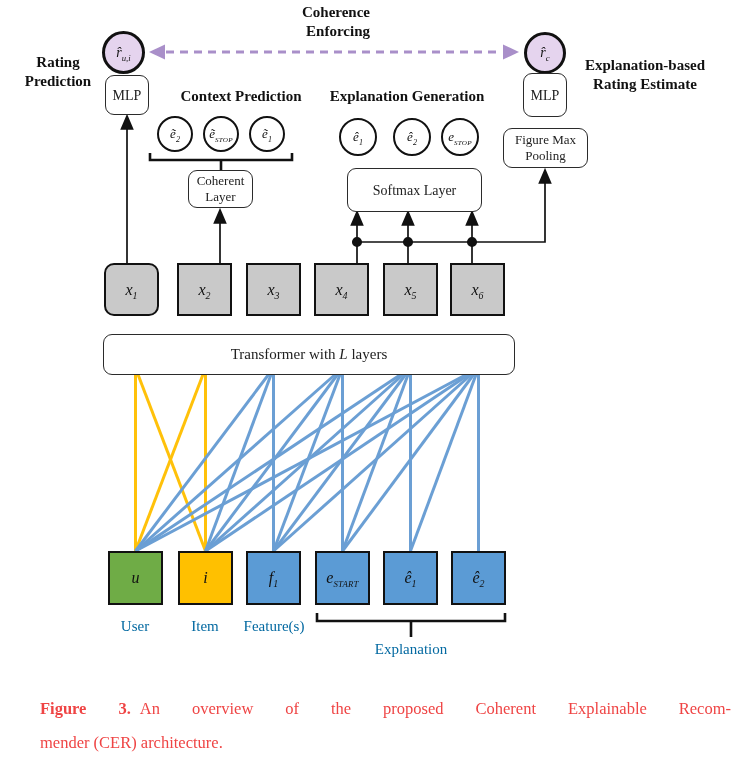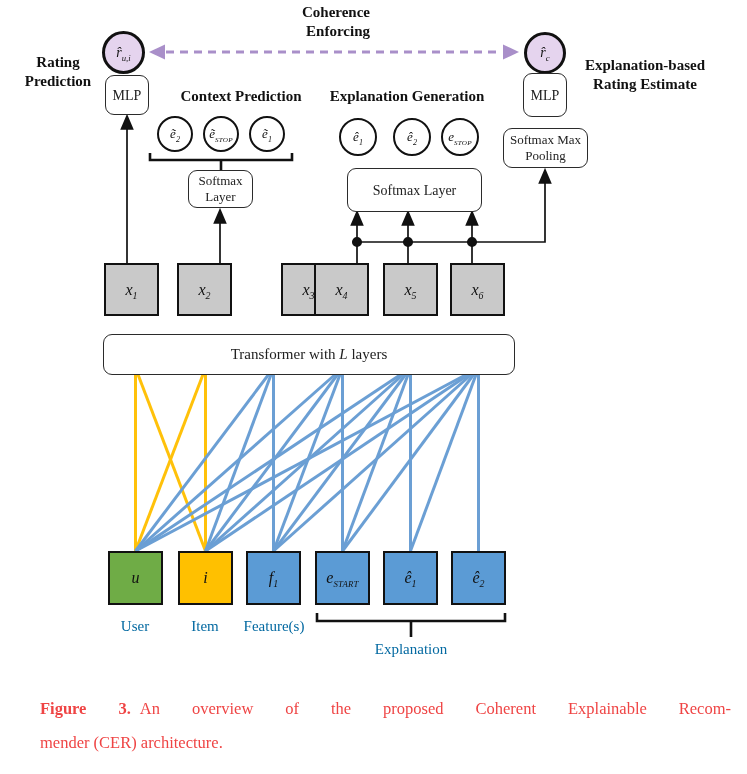--- a/index.html
+++ b/index.html
@@ -116,21 +116,21 @@
   </div>
   <div class="abs circ" style="left: 524px; top: 32px; width: 42px; height: 42px; background-color: rgb(229, 212, 238);">
     <span><span class="mi">r̂</span><sub>c</sub></span>
   </div>
 
   <div class="abs rbox" style="left:105px;top:75px;width:44px;height:40px;">MLP</div>
   <div class="abs rbox" style="left:523px;top:73px;width:44px;height:44px;">MLP</div>
 
   <div class="abs rbox" style="left:503px;top:128px;width:85px;height:40px;font-size:13px;line-height:16px;">
     <div>
-      <div>Softmax Max</div>
+      <div>Figure Max</div>
       <div>Pooling</div>
     </div>
   </div>
 
   <div class="abs circ small" style="left:157px;top:116px;width:36px;height:36px;font-size:13px;">
     <span><span class="mi">ẽ</span><sub>2</sub></span>
   </div>
   <div class="abs circ small" style="left:203px;top:116px;width:36px;height:36px;font-size:13px;">
     <span><span class="mi">ẽ</span><sub class="cap">STOP</sub></span>
   </div>
@@ -143,33 +143,33 @@
   </div>
   <div class="abs circ small" style="left:393px;top:118px;width:38px;height:38px;font-size:13px;">
     <span><span class="mi">ê</span><sub>2</sub></span>
   </div>
   <div class="abs circ small" style="left:441px;top:118px;width:38px;height:38px;font-size:13px;">
     <span><span class="mi">e</span><sub class="cap">STOP</sub></span>
   </div>
 
   <div class="abs rbox" style="left:188px;top:170px;width:65px;height:38px;font-size:13px;line-height:16px;">
     <div>
-      <div>Softmax</div>
+      <div>Coherent</div>
       <div>Layer</div>
     </div>
   </div>
   <div class="abs rbox" style="left:347px;top:168px;width:135px;height:44px;">Softmax Layer</div>
 
-  <div class="abs sq" style="left: 104px; top: 263px; width: 55px; height: 53px; background-color: rgb(201, 201, 201);">
+  <div class="abs sq" style="left: 104px; top: 263px; width: 55px; height: 53px; background-color: rgb(201, 201, 201); border-radius: 10px;">
     <span><span class="mi">x</span><sub>1</sub></span>
   </div>
   <div class="abs sq" style="left: 177px; top: 263px; width: 55px; height: 53px; background-color: rgb(201, 201, 201);">
     <span><span class="mi">x</span><sub>2</sub></span>
   </div>
-  <div class="abs sq" style="left: 246px; top: 263px; width: 55px; height: 53px; background-color: rgb(201, 201, 201); margin-left: 35px;">
+  <div class="abs sq" style="left: 246px; top: 263px; width: 55px; height: 53px; background-color: rgb(201, 201, 201);">
     <span><span class="mi">x</span><sub>3</sub></span>
   </div>
   <div class="abs sq" style="left: 314px; top: 263px; width: 55px; height: 53px; background-color: rgb(201, 201, 201);">
     <span><span class="mi">x</span><sub>4</sub></span>
   </div>
   <div class="abs sq" style="left: 383px; top: 263px; width: 55px; height: 53px; background-color: rgb(201, 201, 201);">
     <span><span class="mi">x</span><sub>5</sub></span>
   </div>
   <div class="abs sq" style="left: 450px; top: 263px; width: 55px; height: 53px; background-color: rgb(201, 201, 201);">
     <span><span class="mi">x</span><sub>6</sub></span>

